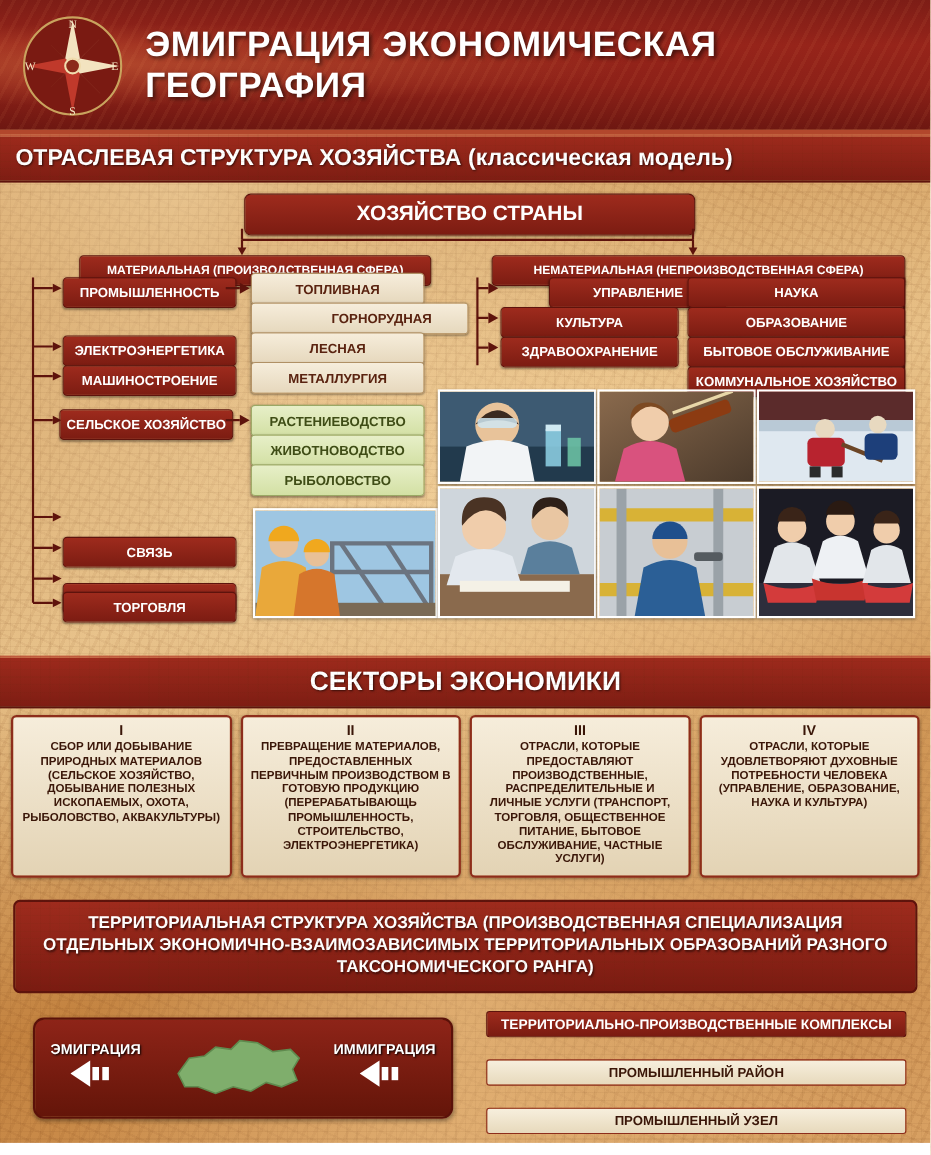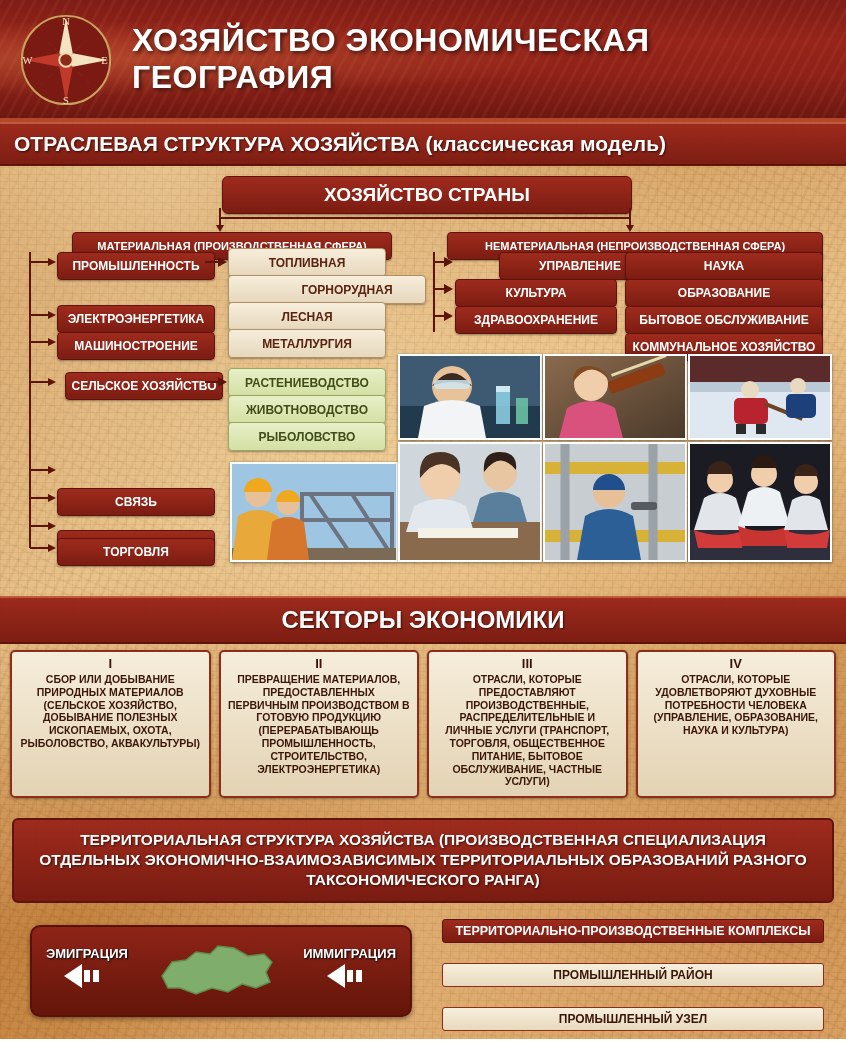--- a/index.html
+++ b/index.html
@@ -131,21 +131,21 @@
       <polygon points="22,22 46,46 50,50 44,44" fill="#e3c98e"></polygon>
       <polygon points="78,22 54,46 50,50 56,44" fill="#e3c98e"></polygon>
       <polygon points="22,78 46,54 50,50 44,56" fill="#e3c98e"></polygon>
       <polygon points="78,78 54,54 50,50 56,56" fill="#e3c98e"></polygon>
       <circle cx="50" cy="50" r="7" fill="#8c2a1a" stroke="#f0dcae" stroke-width="2"></circle>
       <text x="50" y="14" font-size="11" fill="#f6e8c6" text-anchor="middle" font-family="Liberation Serif, serif">N</text>
       <text x="90" y="54" font-size="11" fill="#f6e8c6" text-anchor="middle" font-family="Liberation Serif, serif">E</text>
       <text x="50" y="96" font-size="11" fill="#f6e8c6" text-anchor="middle" font-family="Liberation Serif, serif">S</text>
       <text x="10" y="54" font-size="11" fill="#f6e8c6" text-anchor="middle" font-family="Liberation Serif, serif">W</text>
     </svg>
-    <div class="header-title">ХОЗЯЙСТВО ЭКОНОМИЧЕСКАЯ ГЕОГРАФИЯ</div>
+    <div class="header-title">ЭМИГРАЦИЯ ЭКОНОМИЧЕСКАЯ ГЕОГРАФИЯ</div>
   </div>
 
   <div class="banner">ОТРАСЛЕВАЯ СТРУКТУРА ХОЗЯЙСТВА (классическая модель)</div>
 
   <div class="scheme">
 
     <div class="abs box" style="left:222px;top:10px;width:400px;height:30px;font-size:19px;border-radius:6px;text-align:center;">ХОЗЯЙСТВО СТРАНЫ</div>
 
     <svg class="abs" style="left:130px;top:40px;width:590px;height:26px;">
       <line x1="90" y1="2" x2="90" y2="12" stroke="#5e130c" stroke-width="2"></line>
@@ -176,21 +176,21 @@
         <polygon points="24,242 24,250 32,246" fill="#5e130c"></polygon>
       <line x1="6" y1="274" x2="24" y2="274" stroke="#5e130c" stroke-width="2"></line>
         <polygon points="24,270 24,278 32,274" fill="#5e130c"></polygon>
       <line x1="6" y1="296" x2="24" y2="296" stroke="#5e130c" stroke-width="2"></line>
         <polygon points="24,292 24,300 32,296" fill="#5e130c"></polygon>
     </svg>
 
     <div class="abs box hy" style="left:57px;top:86px;width:148px;height:20px;">ПРОМЫШЛЕННОСТЬ</div>
     <div class="abs box hy" style="left:57px;top:139px;width:148px;height:20px;">ЭЛЕКТРОЭНЕРГЕТИКА</div>
     <div class="abs box hy" style="left:57px;top:166px;width:148px;height:20px;">МАШИНОСТРОЕНИЕ</div>
-    <div class="abs box hy" style="left:65px;top:206px;width:148px;height:20px;">СЕЛЬСКОЕ ХОЗЯЙСТВО</div>
+    <div class="abs box hy" style="left:54px;top:206px;width:148px;height:20px;">СЕЛЬСКОЕ ХОЗЯЙСТВО</div>
 
     <div class="abs box hy" style="left:57px;top:322px;width:148px;height:20px;">СВЯЗЬ</div>
     <div class="abs box hy" style="left:57px;top:364px;width:148px;height:20px;">СТРОИТЕЛЬСТВО</div>
     <div class="abs box hy" style="left:57px;top:372px;width:148px;height:20px;">ТОРГОВЛЯ</div>
 
     <svg class="abs" style="left:205px;top:86px;width:24px;height:22px;">
       <line x1="0" y1="10" x2="13" y2="10" stroke="#5e130c" stroke-width="2"></line>
         <polygon points="13,5 13,15 22,10" fill="#5e130c"></polygon>
     </svg>
     <svg class="abs" style="left:205px;top:206px;width:24px;height:22px;">

